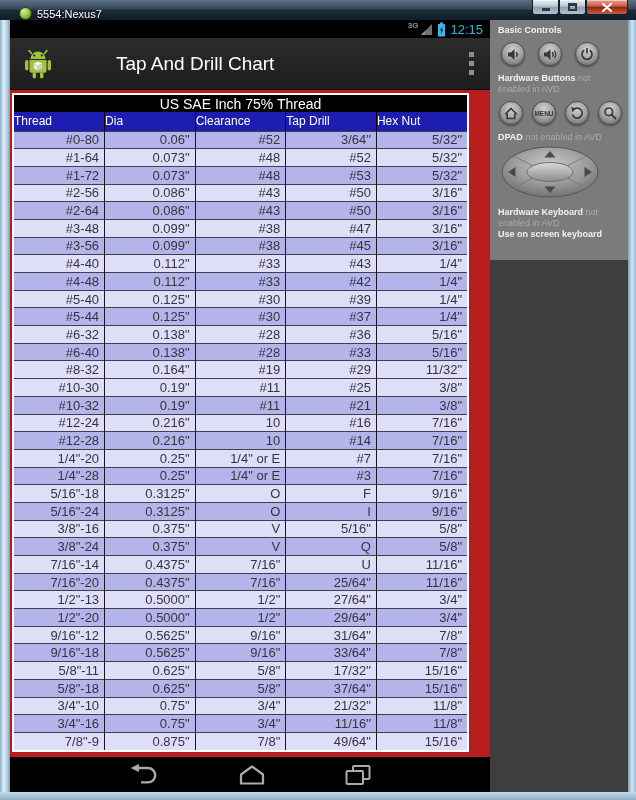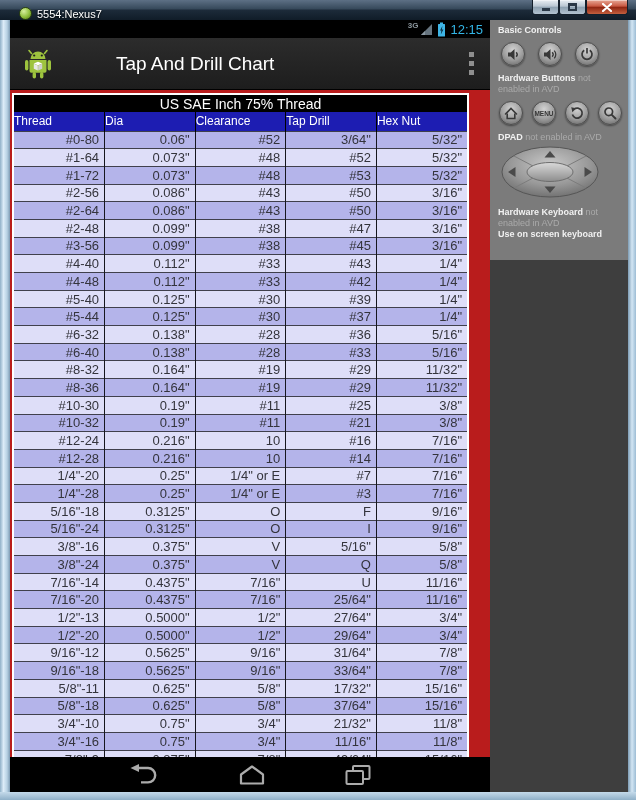--- a/index.html
+++ b/index.html
@@ -188,21 +188,21 @@
                   <td>3/16"</td>
                 </tr>
                 <tr class="dark">
                   <td>#2-64</td>
                   <td>0.086"</td>
                   <td>#43</td>
                   <td>#50</td>
                   <td>3/16"</td>
                 </tr>
                 <tr class="light">
-                  <td>#2-48</td>
+                  <td>#3-48</td>
                   <td>0.099"</td>
                   <td>#38</td>
                   <td>#47</td>
                   <td>3/16"</td>
                 </tr>
                 <tr class="dark">
                   <td>#3-56</td>
                   <td>0.099"</td>
                   <td>#38</td>
                   <td>#45</td>
@@ -245,27 +245,20 @@
                 </tr>
                 <tr class="dark">
                   <td>#6-40</td>
                   <td>0.138"</td>
                   <td>#28</td>
                   <td>#33</td>
                   <td>5/16"</td>
                 </tr>
                 <tr class="light">
                   <td>#8-32</td>
-                  <td>0.164"</td>
-                  <td>#19</td>
-                  <td>#29</td>
-                  <td>11/32"</td>
-                </tr>
-                <tr class="dark">
-                  <td>#8-36</td>
                   <td>0.164"</td>
                   <td>#19</td>
                   <td>#29</td>
                   <td>11/32"</td>
                 </tr>
                 <tr class="light">
                   <td>#10-30</td>
                   <td>0.19"</td>
                   <td>#11</td>
                   <td>#25</td>

